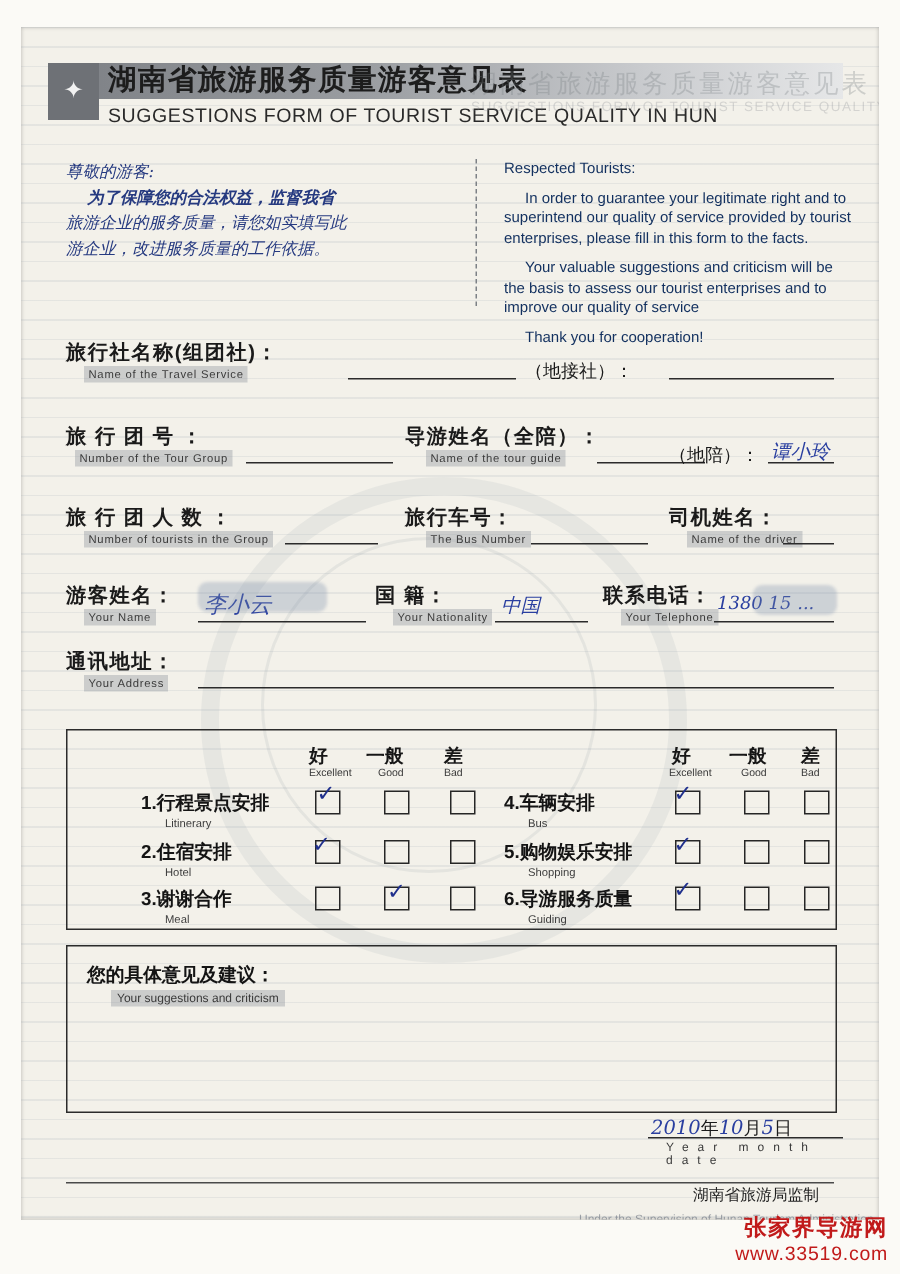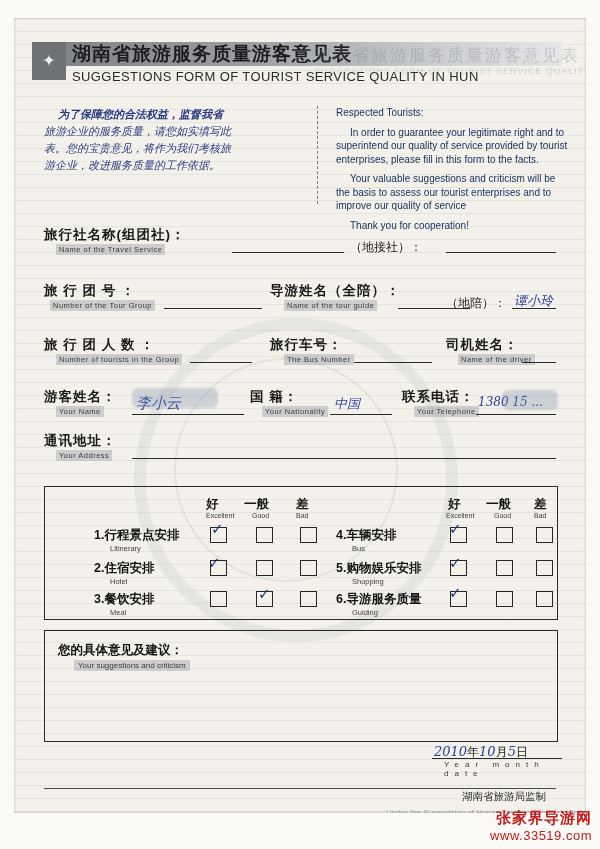--- a/index.html
+++ b/index.html
@@ -351,23 +351,23 @@
       <div class="title-bar">
         <div class="title-grad"></div>
         <div class="logo-box">✦</div>
         <div class="title-cn">湖南省旅游服务质量游客意见表</div>
         <div class="title-en">SUGGESTIONS FORM OF TOURIST SERVICE QUALITY IN HUN</div>
       </div>
       <div class="title-ghost">湖南省旅游服务质量游客意见表</div>
       <div class="title-ghost2">SUGGESTIONS FORM OF TOURIST SERVICE QUALITY</div>
 
       <div class="intro-left">
+        <div class="hand l1">尊敬的游客:</div>
         <div class="hand l2">为了保障您的合法权益，监督我省</div>
         <div class="hand l1">旅游企业的服务质量，请您如实填写此</div>
-        <div class="hand l1">表。您的宝贵意见，将作为我们考核旅</div>
         <div class="hand l1">游企业，改进服务质量的工作依据。</div>
       </div>
 
       <div class="divider-v"></div>
 
       <div class="intro-right">
         <p>Respected Tourists:</p>
         <p class="ind">In order to guarantee your legitimate right and to superintend our quality of service provided by tourist enterprises, please fill in this form to the facts.</p>
         <p class="ind">Your valuable suggestions and criticism will be the basis to assess our tourist enterprises and to improve our quality of service</p>
         <p class="ind">Thank you for cooperation!</p>
@@ -447,21 +447,21 @@
       <div class="checkbox" style="left:242px; top:509px;"></div>
       <div class="checkbox" style="left:286px; top:509px;"></div>
 
       <div class="rate-item-cn" style="left:80px; top:542px;"><span>2.</span><span>住宿安排</span></div>
       <div class="rate-item-en" style="left:96px; top:559px;">Hotel</div>
       <div class="checkbox" style="left:196px; top:542px;"></div>
       <div class="tick" style="left:194px; top:538px;">✓</div>
       <div class="checkbox" style="left:242px; top:542px;"></div>
       <div class="checkbox" style="left:286px; top:542px;"></div>
 
-      <div class="rate-item-cn" style="left:80px; top:573px;"><span>3.</span><span>餐饮安排</span></div>
+      <div class="rate-item-cn" style="left:80px; top:573px;"><span>3.</span><span>谢谢合作</span></div>
       <div class="rate-item-en" style="left:96px; top:590px;">Meal</div>
       <div class="checkbox" style="left:196px; top:573px;"></div>
       <div class="checkbox" style="left:242px; top:573px;"></div>
       <div class="tick" style="left:244px; top:569px;">✓</div>
       <div class="checkbox" style="left:286px; top:573px;"></div>
 
       <div class="rate-item-cn" style="left:322px; top:509px;"><span>4.</span><span>车辆安排</span></div>
       <div class="rate-item-en" style="left:338px; top:526px;">Bus</div>
       <div class="checkbox" style="left:436px; top:509px;"></div>
       <div class="tick" style="left:435px; top:504px;">✓</div>

